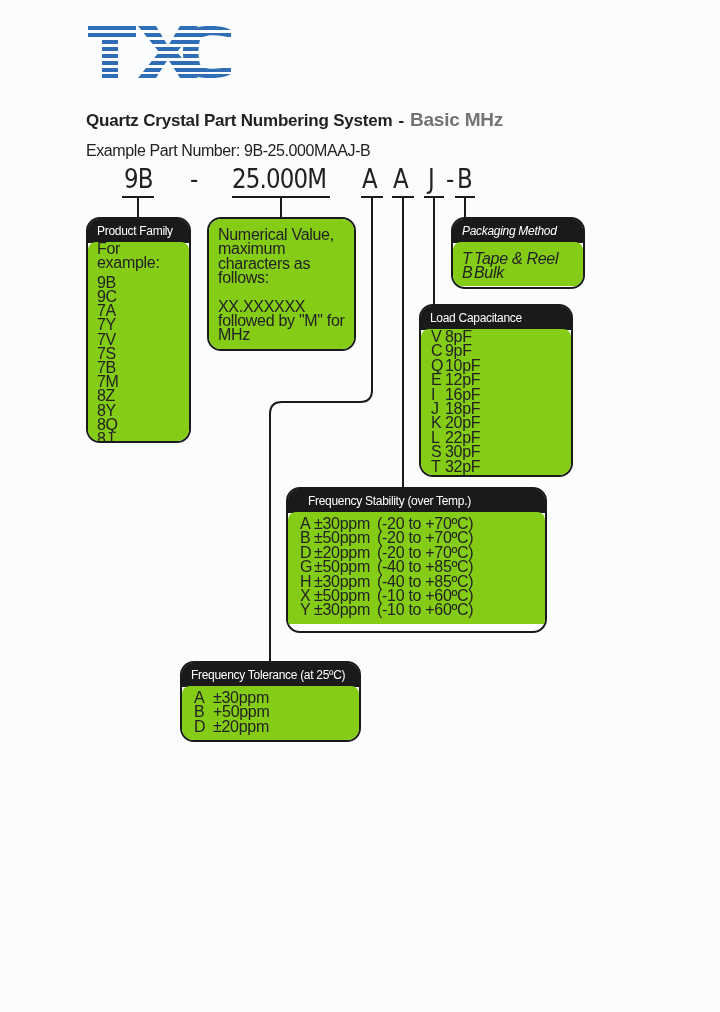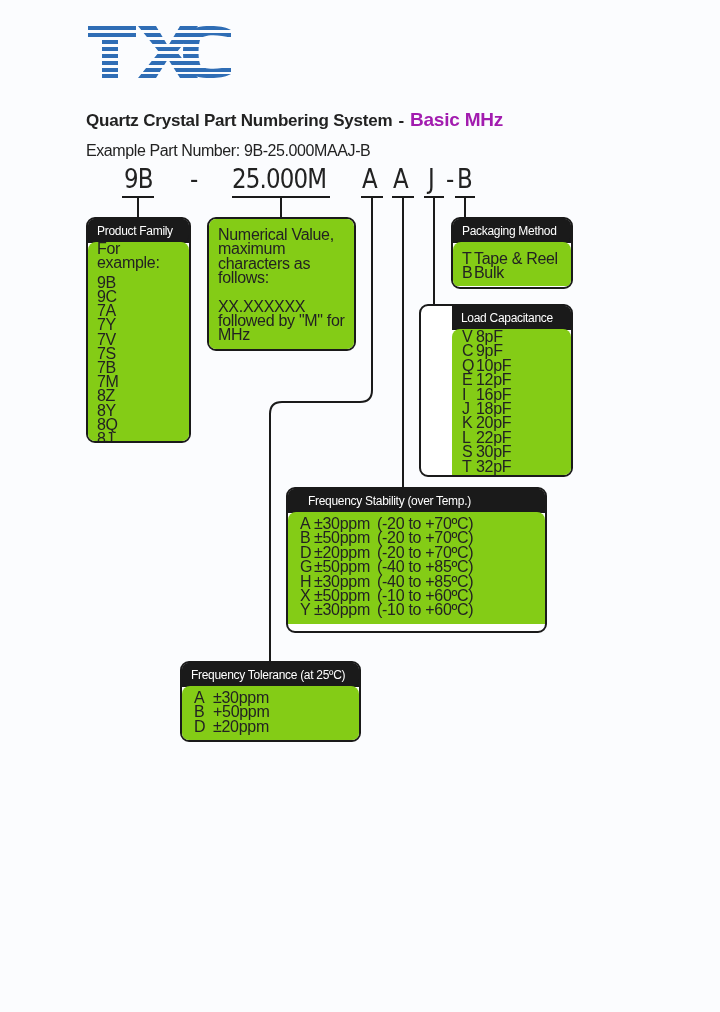--- a/index.html
+++ b/index.html
@@ -1,24 +1,24 @@
 <!DOCTYPE html>
 <html><head>
 <meta charset="utf-8">
 <style>
   html,body{margin:0;padding:0;}
   body{width:720px;height:1012px;background:#fbfcfe;position:relative;overflow:hidden;font-family:"Liberation Sans",sans-serif;color:#1a1a1a;}
   .abs{position:absolute;}
   .logo{left:86px;top:26px;width:145px;height:52px;}
   .title{left:86px;top:109px;font-size:17px;font-weight:bold;color:#222;letter-spacing:-0.2px;white-space:nowrap;}
   .title .sep{margin:0 6px;}
-  .title .accent{color:#a21caf;font-size:19px;}
+  .title .accent{color:#737373;font-size:19px;}
   .example{left:86px;top:142px;font-size:16px;color:#222;font-family:"Liberation Sans Narrow","Liberation Sans",sans-serif;letter-spacing:-0.4px;white-space:nowrap;}
   .seg{top:163px;font-size:27px;font-family:"DejaVu Sans",sans-serif;font-weight:normal;color:#222;letter-spacing:-1px;transform:scaleX(0.85);transform-origin:left top;white-space:nowrap;}
-  .box{position:absolute;border:2px solid #1a1a1a;border-radius:9px;background:#fff;box-sizing:border-box;overflow:hidden;}
+  .box{position:absolute;border:2px solid #1a1a1a;border-radius:14px;background:#fff;box-sizing:border-box;overflow:hidden;}
   .box .hdr{background:#1a1a1a;color:#fff;font-size:12px;padding:5px 9px 4px 9px;height:24px;box-sizing:border-box;letter-spacing:-0.3px;white-space:nowrap;border-bottom-left-radius:8px;border-bottom-right-radius:8px;}
   .box .hdrwrap{background:#1a1a1a;}
   .box .body{font-size:16px;line-height:14.4px;padding:2px 9px 6px 9px;letter-spacing:-0.3px;color:#222;background:#84cc16;border-top-left-radius:8px;border-top-right-radius:8px;margin-top:-1px;}
   .row{display:flex;white-space:nowrap;}
   .c1{width:14px;}
   .c2a{width:26px;text-align:right;}
   .line{position:absolute;background:#1a1a1a;}
   svg{display:block;}
 </style>
 </head>
@@ -109,37 +109,37 @@
   <div class="body" style="padding-top:10px;">
     <div>Numerical Value,</div>
     <div>maximum characters as</div>
     <div>follows:</div>
     <div style="height:14px;"></div>
     <div>XX.XXXXXX</div>
     <div>followed by "M" for MHz</div>
   </div>
 </div>
 
-<div class="box" style="left:451px;top:217px;width:122px;height:72px;">
+<div class="box" style="left:451px;top:217px;width:134px;height:72px;font-style:italic;">
   <div class="hdrwrap">
       <div class="hdr">Packaging Method</div>
     </div>
   <div class="body" style="padding-top:10px;line-height:14px;">
     <div class="row">
         <span style="width:12px;">T</span>
         <span>Tape &amp; Reel</span>
       </div>
     <div class="row">
         <span style="width:12px;">B</span>
         <span>Bulk</span>
       </div>
   </div>
 </div>
 
-<div class="box" style="left:419px;top:304px;width:154px;height:173px;padding-left:31px;">
+<div class="box" style="left:419px;top:304px;width:154px;height:173px;">
   <div class="hdrwrap">
       <div class="hdr">Load Capacitance</div>
     </div>
   <div class="body" style="padding-top:1px;padding-left:10px;">
     <div class="row">
         <span class="c1">V</span>
         <span class="c2a">8pF</span>
       </div>
     <div class="row">
         <span class="c1">C</span>

